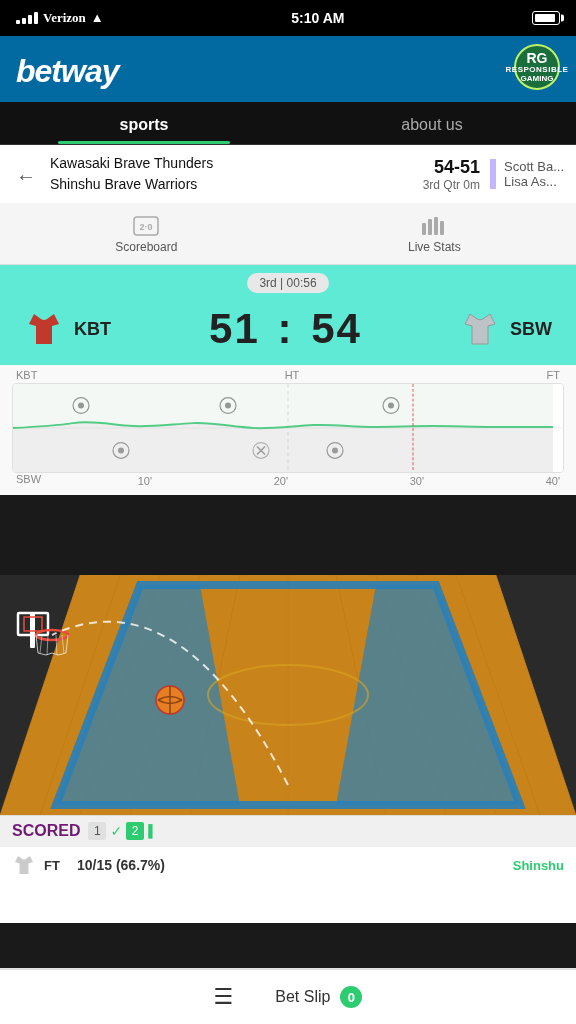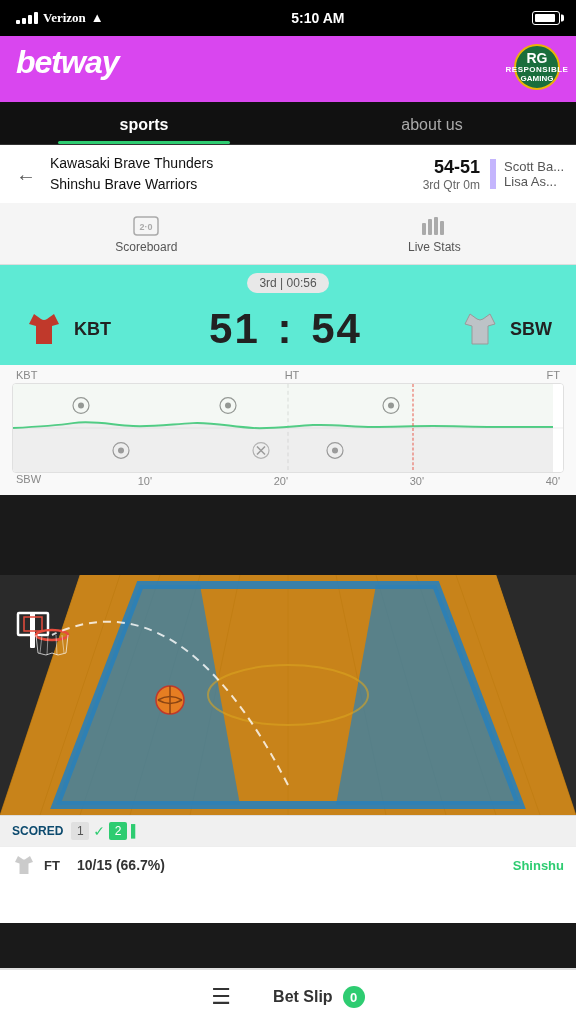--- a/index.html
+++ b/index.html
@@ -59,38 +59,38 @@
     }
     .battery-fill {
       background: #fff;
       height: 100%;
       width: 90%;
       border-radius: 1px;
     }
 
     
     .header {
-      background: #d946ef;
+      background: #0369a1;
       padding: 8px 16px 12px;
       display: flex;
       justify-content: space-between;
-      align-items: flex-start;
+      align-items: flex-end;
     }
     .brand-logo {
       font-size: 32px;
       font-weight: 900;
       color: #fff;
       letter-spacing: -1px;
       font-style: italic;
     }
     .rg-badge {
       width: 46px; height: 46px;
       border-radius: 50%;
       background: #1a6e3c;
-      border: 2px solid #eab308;
+      border: 2px solid #bef264;
       display: flex;
       flex-direction: column;
       align-items: center;
       justify-content: center;
       color: #fff;
       font-size: 11px;
       font-weight: 700;
       line-height: 1.1;
     }
 
@@ -296,23 +296,23 @@
     .stats-bar {
       background: #f0f0f0;
       border-top: 1px solid #ddd;
       padding: 6px 12px;
       display: flex;
       align-items: center;
       gap: 8px;
       font-size: 13px;
     }
     .scored-label {
-      color: #0c4a6e;
+      color: #701a75;
       font-weight: 700;
-      font-size: 12px;
+      font-size: 16px;
     }
     .stat-markers {
       display: flex;
       align-items: center;
       gap: 4px;
     }
     .marker-box {
       width: 18px; height: 18px;
       display: flex;
       align-items: center;
@@ -370,21 +370,21 @@
       bottom: 0;
       left: 0;
       width: 576px;
     }
     .bet-slip-icon {
       font-size: 22px;
       color: #333;
     }
     .bet-slip-label {
       font-size: 16px;
-      font-weight: 700;
+      font-weight: 400;
       color: #333;
       margin-left: 32px;
     }
     .bet-count-badge {
       background: #2ecc71;
       color: #fff;
       border-radius: 50%;
       width: 22px; height: 22px;
       display: flex;
       align-items: center;

